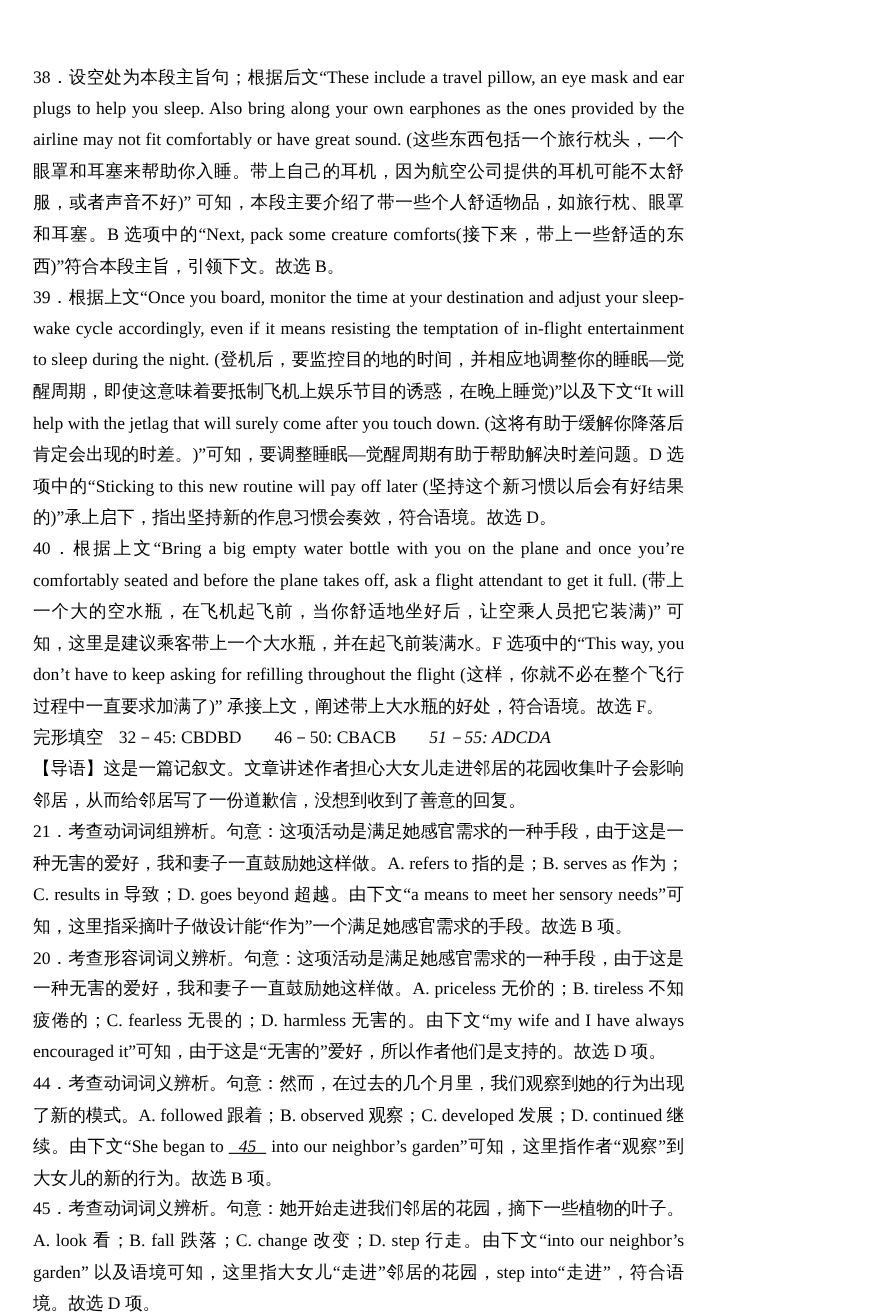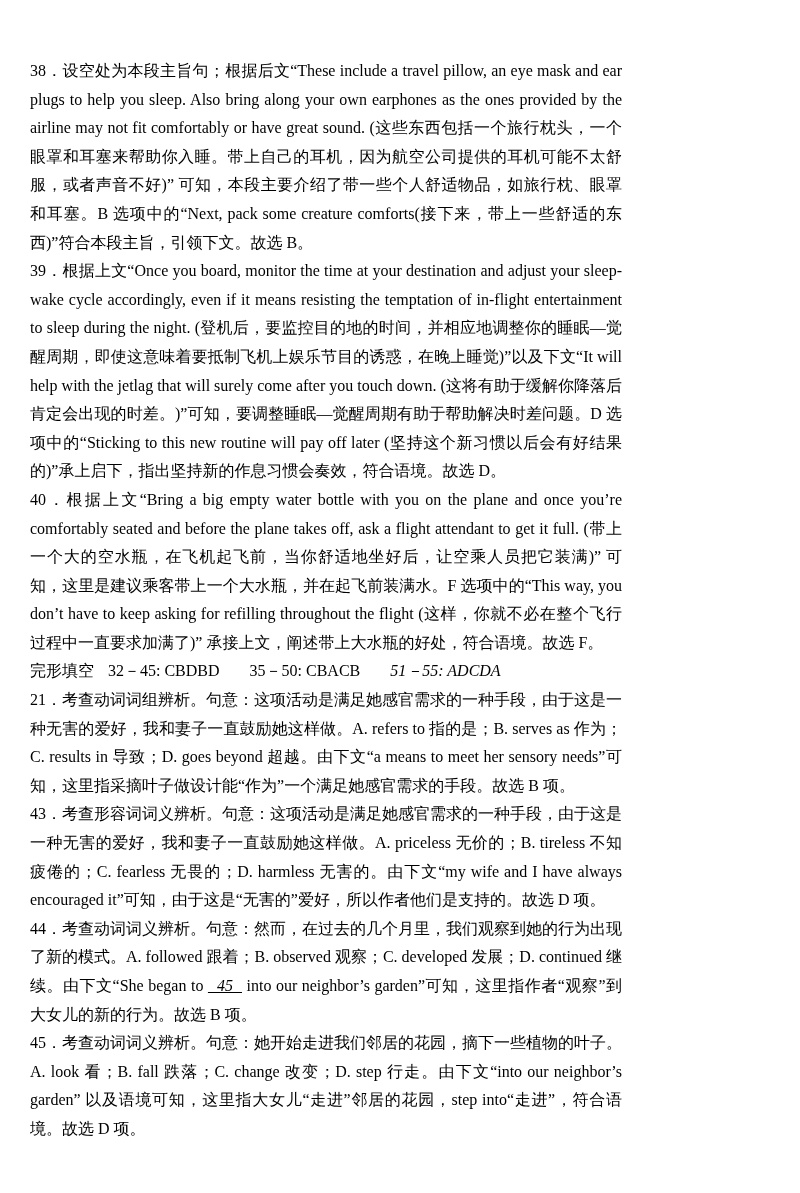--- a/index.html
+++ b/index.html
@@ -42,27 +42,28 @@
 
   <p class="para">38．设空处为本段主旨句；根据后文“These include a travel pillow, an eye mask and ear plugs to help you sleep. Also bring along your own earphones as the ones provided by the airline may not fit comfortably or have great sound. (这些东西包括一个旅行枕头，一个眼罩和耳塞来帮助你入睡。带上自己的耳机，因为航空公司提供的耳机可能不太舒服，或者声音不好)” 可知，本段主要介绍了带一些个人舒适物品，如旅行枕、眼罩和耳塞。B 选项中的“Next, pack some creature comforts(接下来，带上一些舒适的东西)”符合本段主旨，引领下文。故选 B。</p>
 
   <p class="para">39．根据上文“Once you board, monitor the time at your destination and adjust your sleep-wake cycle accordingly, even if it means resisting the temptation of in-flight entertainment to sleep during the night. (登机后，要监控目的地的时间，并相应地调整你的睡眠—觉醒周期，即使这意味着要抵制飞机上娱乐节目的诱惑，在晚上睡觉)”以及下文“It will help with the jetlag that will surely come after you touch down. (这将有助于缓解你降落后肯定会出现的时差。)”可知，要调整睡眠—觉醒周期有助于帮助解决时差问题。D 选项中的“Sticking to this new routine will pay off later (坚持这个新习惯以后会有好结果的)”承上启下，指出坚持新的作息习惯会奏效，符合语境。故选 D。</p>
 
   <p class="para">40．根据上文“Bring a big empty water bottle with you on the plane and once you’re comfortably seated and before the plane takes off, ask a flight attendant to get it full. (带上一个大的空水瓶，在飞机起飞前，当你舒适地坐好后，让空乘人员把它装满)” 可知，这里是建议乘客带上一个大水瓶，并在起飞前装满水。F 选项中的“This way, you don’t have to keep asking for refilling throughout the flight (这样，你就不必在整个飞行过程中一直要求加满了)” 承接上文，阐述带上大水瓶的好处，符合语境。故选 F。</p>
 
   <p class="para akey">
     <span class="label">完形填空</span>
     <span class="grp">32－45: CBDBD</span>
-    <span class="grp">35－50: CBACB</span>
+    <span class="grp">46－50: CBACB</span>
     <span class="grp">51－55: ADCDA</span>
   </p>
 
+  <p class="para">【导语】这是一篇记叙文。文章讲述作者担心大女儿走进邻居的花园收集叶子会影响邻居，从而给邻居写了一份道歉信，没想到收到了善意的回复。</p>
 
 
   <p class="para">21．考查动词词组辨析。句意：这项活动是满足她感官需求的一种手段，由于这是一种无害的爱好，我和妻子一直鼓励她这样做。A. refers to 指的是；B. serves as 作为；C. results in 导致；D. goes beyond 超越。由下文“a means to meet her sensory needs”可知，这里指采摘叶子做设计能“作为”一个满足她感官需求的手段。故选 B 项。</p>
 
-  <p class="para">43．考查形容词词义辨析。句意：这项活动是满足她感官需求的一种手段，由于这是一种无害的爱好，我和妻子一直鼓励她这样做。A. priceless 无价的；B. tireless 不知疲倦的；C. fearless 无畏的；D. harmless 无害的。由下文“my wife and I have always encouraged it”可知，由于这是“无害的”爱好，所以作者他们是支持的。故选 D 项。</p>
+  <p class="para">20．考查形容词词义辨析。句意：这项活动是满足她感官需求的一种手段，由于这是一种无害的爱好，我和妻子一直鼓励她这样做。A. priceless 无价的；B. tireless 不知疲倦的；C. fearless 无畏的；D. harmless 无害的。由下文“my wife and I have always encouraged it”可知，由于这是“无害的”爱好，所以作者他们是支持的。故选 D 项。</p>
 
   <p class="para"><span>44．考查动词词义辨析。句意：然而，在过去的几个月里，我们观察到她的行为出现了新的模式。A. followed 跟着；B. observed 观察；C. developed 发展；D. continued 继续。由下文“She began to </span><span class="u-blank">&nbsp;&nbsp;45&nbsp;&nbsp;</span><span> into our neighbor’s garden”可知，这里指作者“观察”到大女儿的新的行为。故选 B 项。</span></p>
 
   <p class="para">45．考查动词词义辨析。句意：她开始走进我们邻居的花园，摘下一些植物的叶子。A. look 看；B. fall 跌落；C. change 改变；D. step 行走。由下文“into our neighbor’s garden” 以及语境可知，这里指大女儿“走进”邻居的花园，step into“走进”，符合语境。故选 D 项。</p>
 
 </div>
 
 </body></html>

